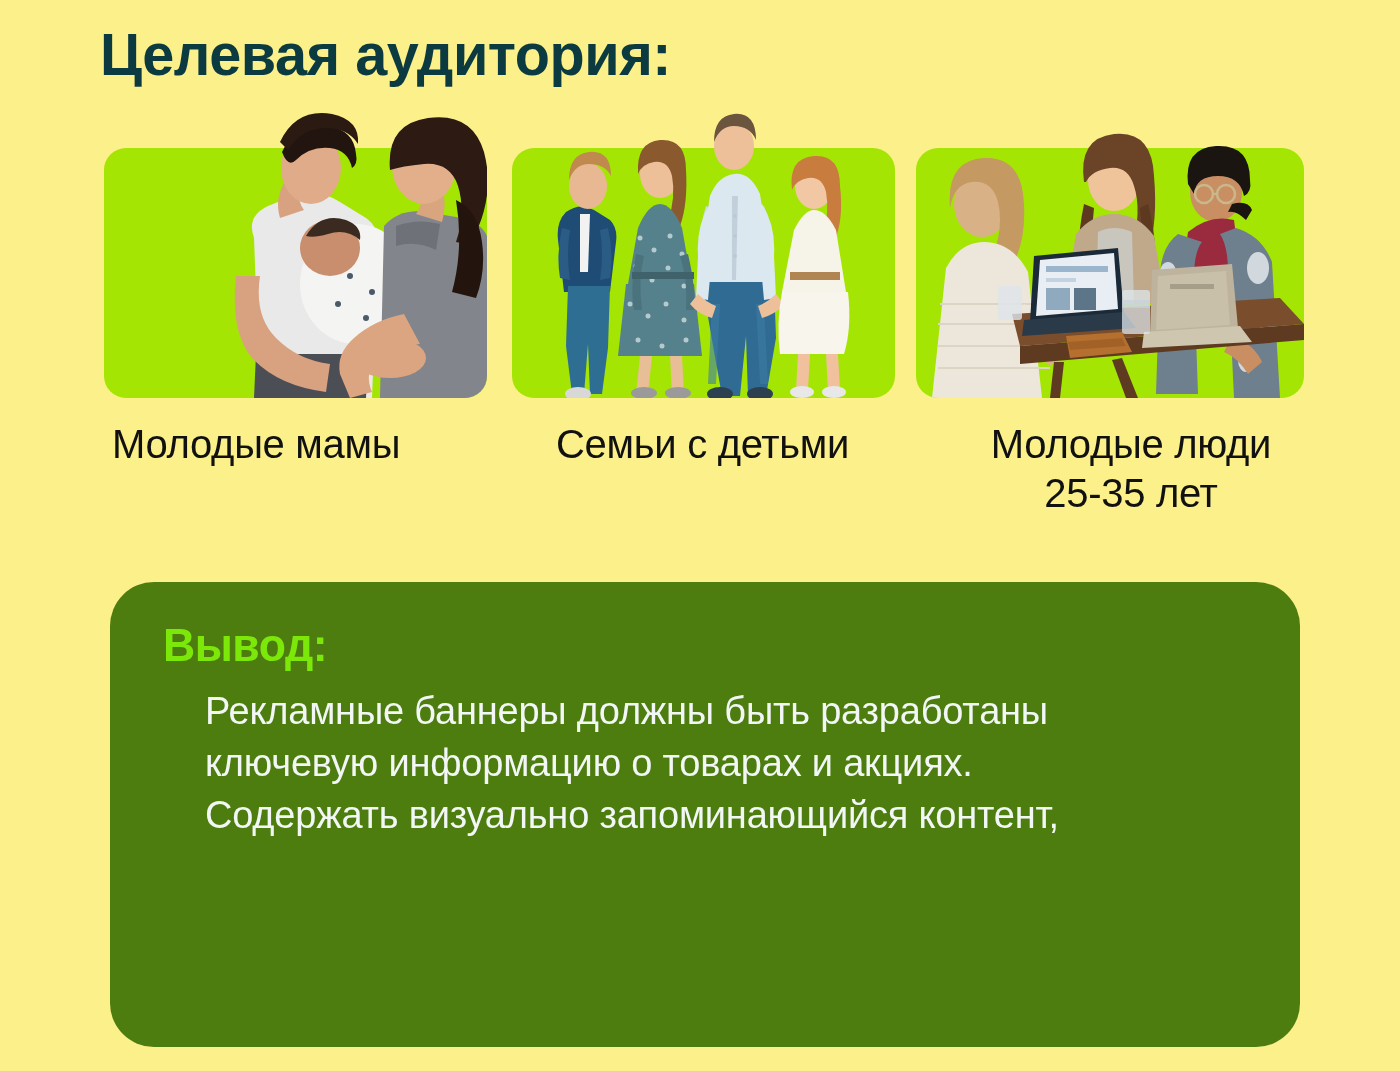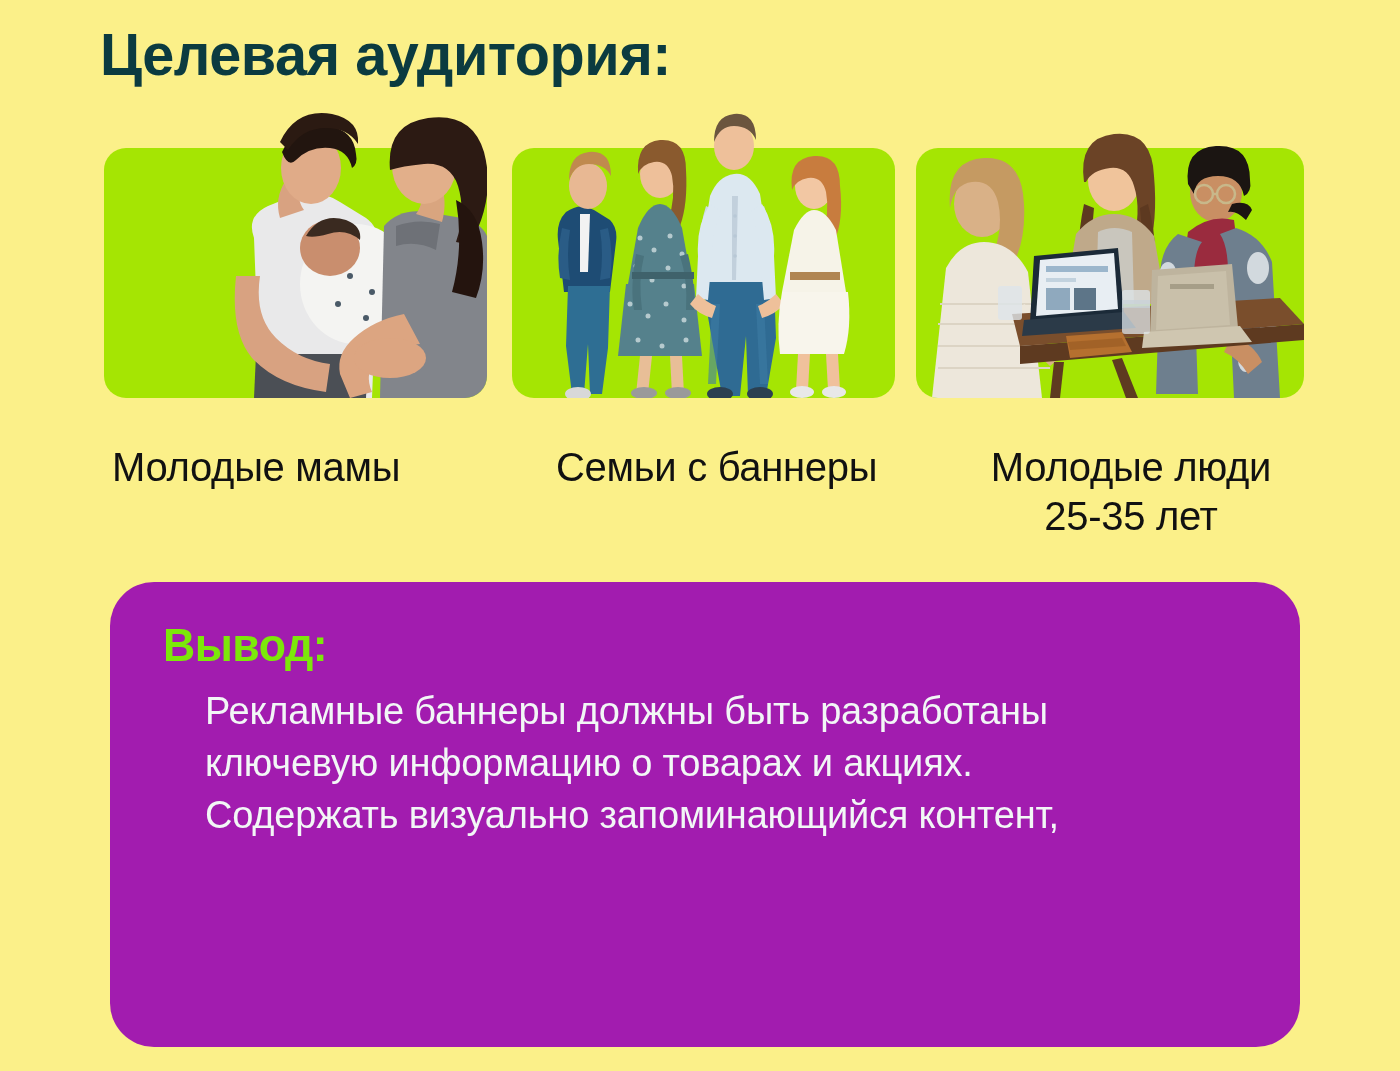--- a/index.html
+++ b/index.html
@@ -70,34 +70,33 @@
   }
 
   
   .caption {
     position: absolute;
     font-size: 40px;
     line-height: 1.22;
     color: #111111;
     font-weight: 400;
     letter-spacing: -0.3px;
-    margin-top: 23px;
   }
   .caption-1 { left: 112px; top: 420px; text-align: left; }
   .caption-2 { left: 556px; top: 420px; text-align: left; }
   .caption-3 { left: 956px; top: 420px; width: 350px; text-align: center; }
 
   
   .conclusion-panel {
     position: absolute;
     left: 110px;
     top: 582px;
     width: 1190px;
     height: 465px;
-    background: #a21caf;
+    background: #4d7c0f;
     border-radius: 44px;
     box-sizing: border-box;
     padding: 38px 50px 0 53px;
   }
 
   .conclusion-heading {
     font-size: 46px;
     font-weight: 800;
     color: #7CE80A;
     letter-spacing: -0.5px;
@@ -337,21 +336,21 @@
           <rect x="206" y="182" width="28" height="44" rx="3" fill="#DDE5EA" opacity="0.75"></rect>
           <rect x="82" y="178" width="24" height="34" rx="3" fill="#DDE5EA" opacity="0.8"></rect>
           <path d="M206 192 h28 l0 8 h-28z" fill="#C7D2D9" opacity="0.7"></path>
         </svg>
       </div>
     </div>
   </div>
 
   <div class="caption caption-1">Молодые мамы</div>
 
-  <div class="caption caption-2">Семьи с баннеры</div>
+  <div class="caption caption-2">Семьи с детьми</div>
 
   <div class="caption caption-3">
     <span>Молодые люди</span><br>
     <span>25-35 лет</span>
   </div>
 
   <div class="conclusion-panel">
     <div class="conclusion-heading">Вывод:</div>
     <div class="conclusion-body">
       <span class="line">Рекламные баннеры должны быть разработаны</span>

